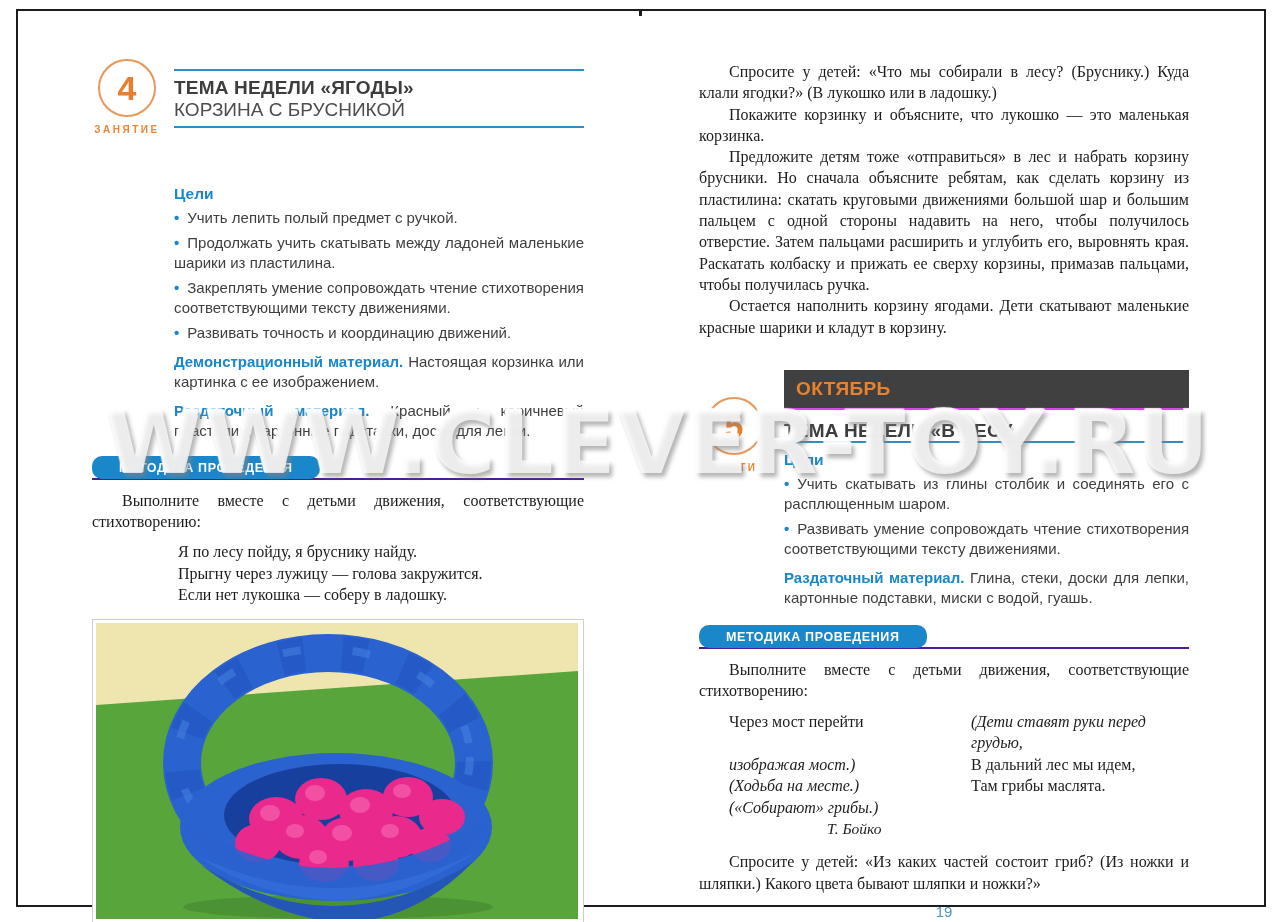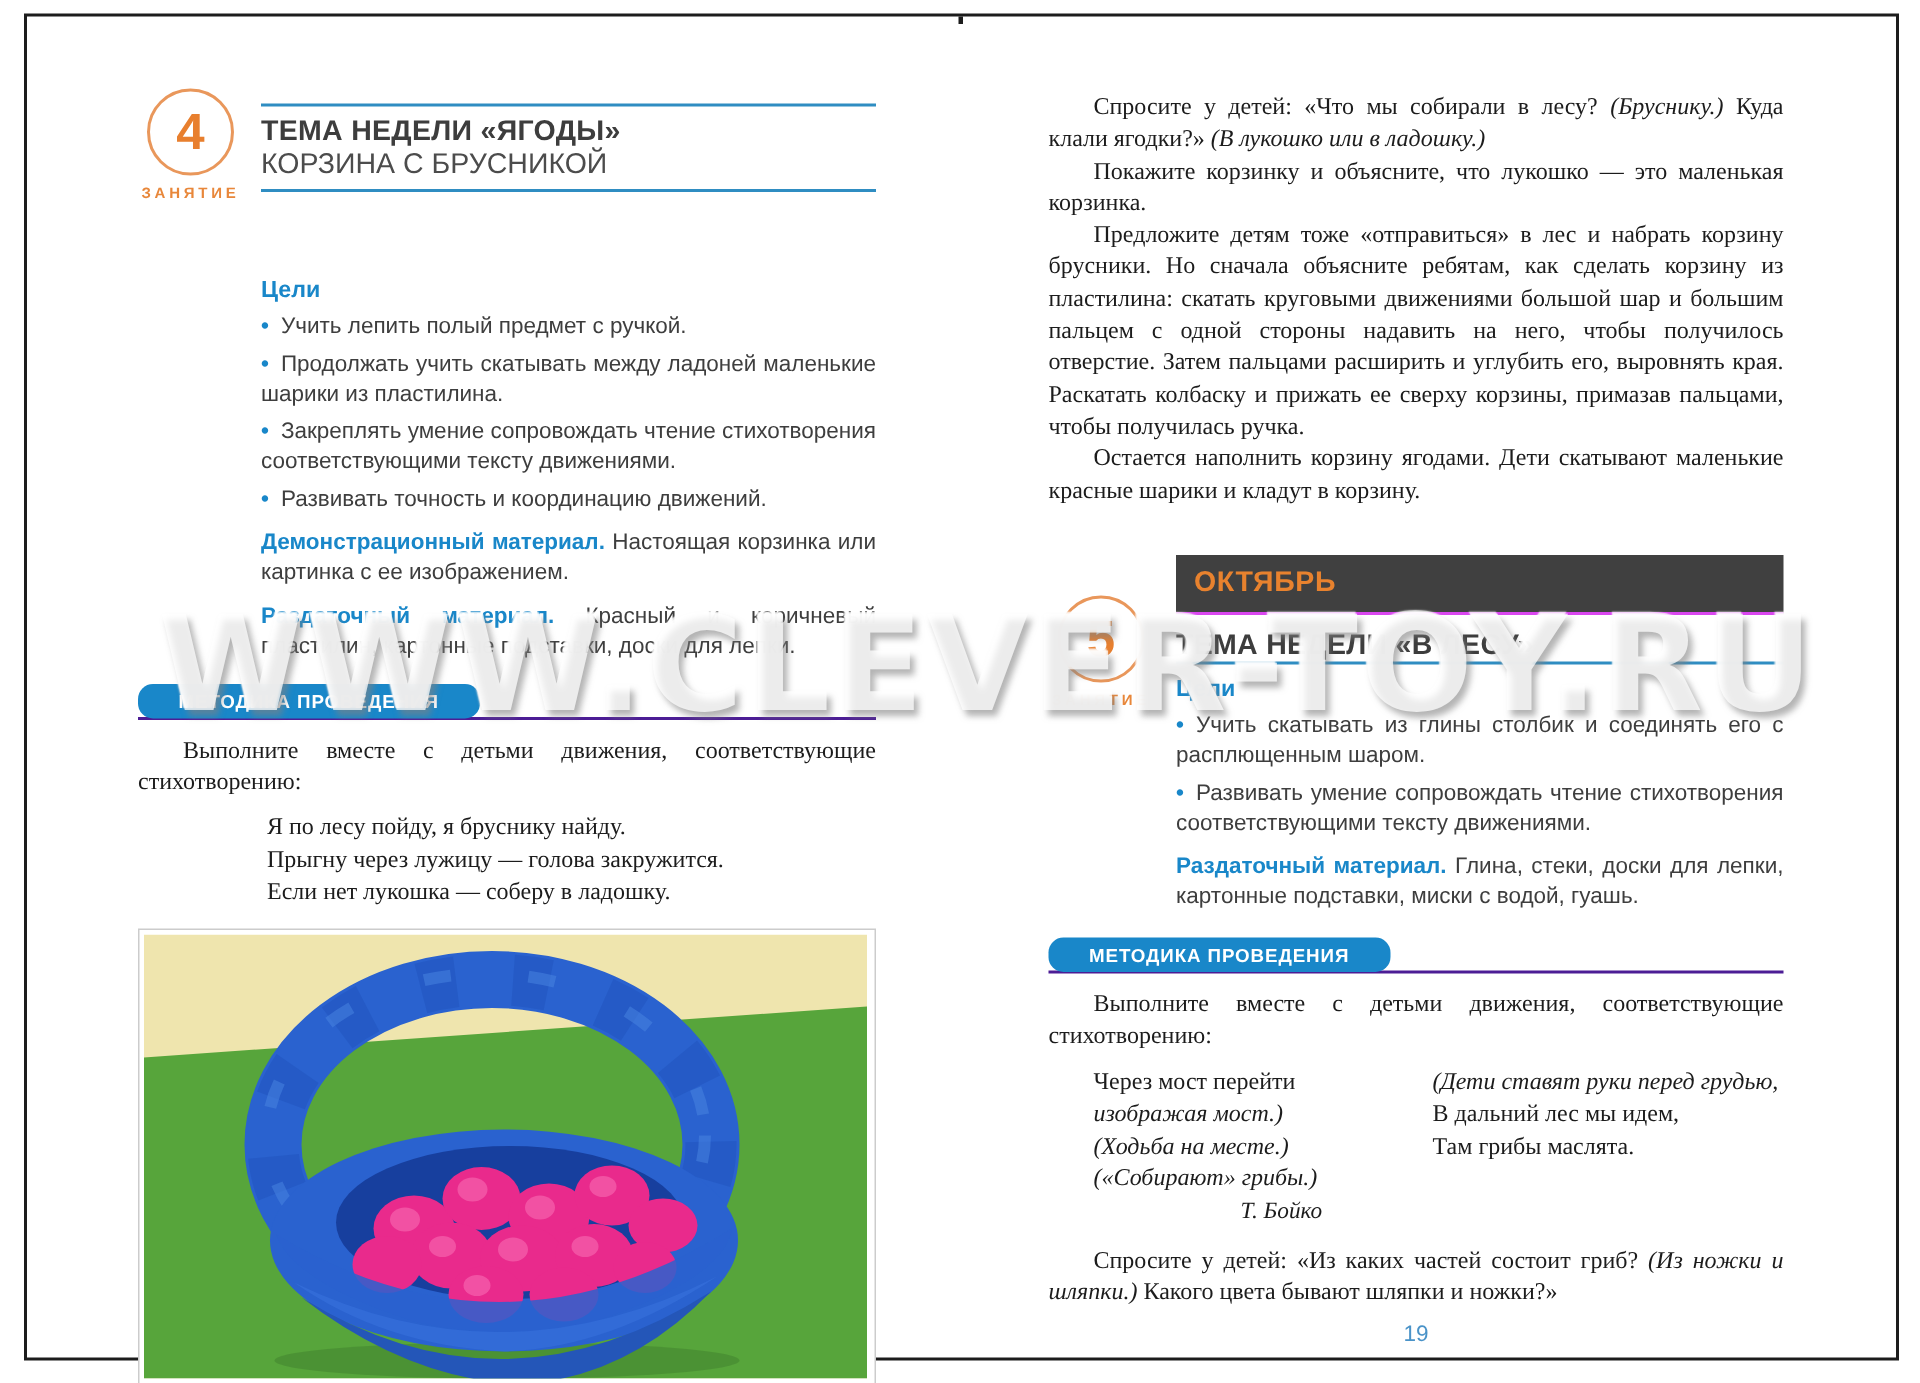--- a/index.html
+++ b/index.html
@@ -30,37 +30,37 @@
   .mat{margin:9px 0 0;font-size:15px;line-height:20px;text-align:justify;color:#3e3e3e;}
   .mlabel{color:#1987c9;font-weight:bold;}
 
   .method-head{margin-top:15px;border-bottom:2px solid #4c1d95;}
   .badge{display:inline-block;background:#1987c9;color:#fff;font-size:12.5px;font-weight:bold;
     letter-spacing:0.6px;padding:5px 27px 4px;border-radius:10px;margin-bottom:-1px;}
 
   .serif{font-family:"Liberation Serif","DejaVu Serif",serif;color:#1c1c1c;}
   .intro{font-size:16px;line-height:21px;text-align:justify;text-indent:30px;margin:10px 0 0;}
   .poem{margin:9px 0 0 86px;font-size:16px;line-height:21.5px;}
-  .it{font-style:italic;}
+  .it{}
 
   .photo-frame{margin-top:13px;border:1px solid #cccccc;background:#fff;padding:3px;}
   .photo-frame svg{display:block;}
   .pageno{text-align:center;color:#4a93c8;font-size:15px;margin-top:9px;}
 
   .para{font-size:16px;line-height:21.3px;text-align:justify;text-indent:30px;margin:0;}
 
   .month-section{position:relative;margin-top:32px;}
   .month-section .circ-badge{top:27px;}
   .col85{margin-left:85px;}
   .band{background:#404040;height:40px;display:flex;align-items:center;box-sizing:border-box;
     padding-left:12px;border-bottom:2px solid #d946ef;}
   .band-label{color:#e8822e;font-weight:bold;font-size:19px;letter-spacing:0.4px;}
   .band + .t1{margin-top:10px;}
 
-  .poemgrid{display:grid;grid-template-columns:222px auto;column-gap:4px;margin:10px 0 0 30px;
+  .poemgrid{display:grid;grid-template-columns:222px auto;column-gap:20px;margin:10px 0 0 30px;
     font-size:16px;line-height:21.5px;}
   .poemgrid .dir{font-style:italic;}
   .author{font-style:italic;font-size:15.5px;margin:2px 0 0 128px;}
   .final-para{margin-top:13px;}
 
   .watermark{position:absolute;left:50px;top:380px;width:1180px;text-align:center;
     font-family:"DejaVu Sans",sans-serif;font-weight:bold;font-size:88px;letter-spacing:2px;
     color:rgba(255,255,255,0.75);
     text-shadow:3px 4px 4px rgba(130,130,130,0.6),-1px -1px 1px rgba(255,255,255,0.9);
     pointer-events:none;z-index:40;white-space:nowrap;}

